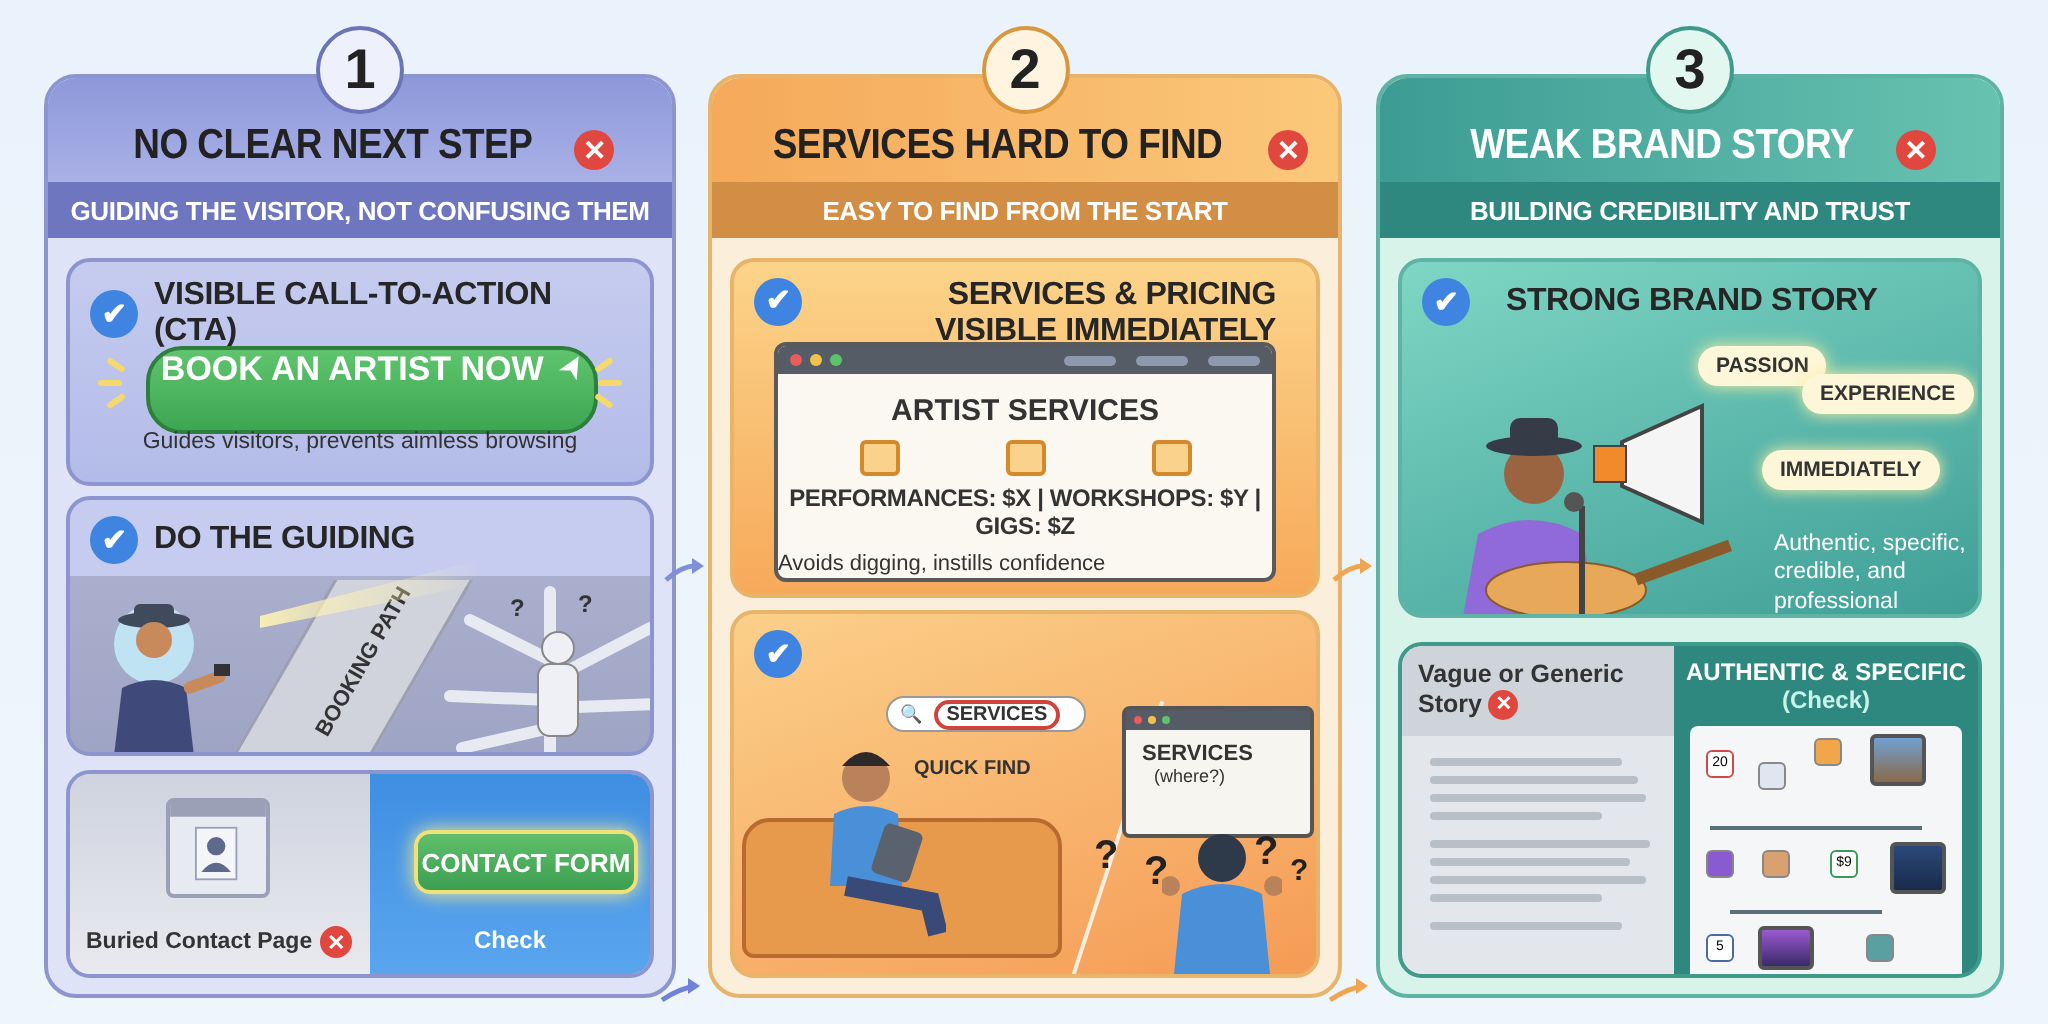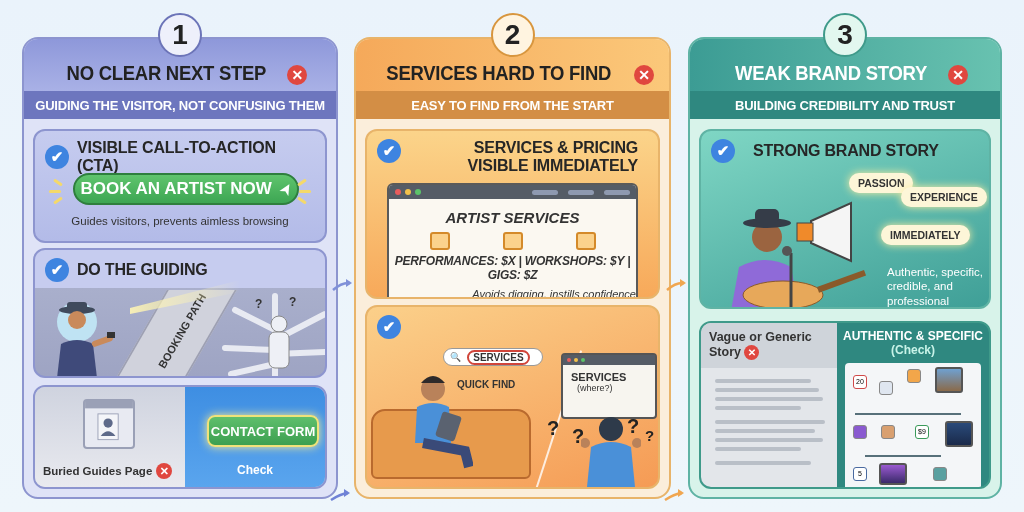--- a/index.html
+++ b/index.html
@@ -63,23 +63,23 @@
     font-size: 15px; font-weight: bold; flex-shrink: 0;
   }
   .card-title {
     display: flex; align-items: center; gap: 8px; padding: 8px 10px 0 10px;
     font-weight: bold; font-size: 16px; color: #262626; letter-spacing: -0.2px;
   }
 
   
   .c1a { top: 90px; height: 114px; background: linear-gradient(180deg,#c6ccef,#b3bbe8); border-color: #8d95cf; }
   .cta-btn {
-    position: absolute; left: 38px; top: 42px; width: 226px; height: 32px; border-radius: 18px;
+    position: absolute; left: 38px; top: 42px; width: 226px; height: 44px; border-radius: 18px;
     background: linear-gradient(180deg,#5fc46d,#3da653); border: 2px solid #2e7f3d;
-    color: #fff; font-weight: bold; font-size: 17px; display: flex; align-items: center; justify-content: center; gap: 8px;
+    color: #fff; font-weight: bold; font-size: 17px; display: flex; align-items: flex-start; justify-content: center; gap: 8px;
     cursor: pointer;
   }
   .rays { position: absolute; top: 52px; width: 20px; height: 18px; }
   .rays span { position: absolute; background: #f5d96a; height: 3px; border-radius: 2px; }
   .cta-note { position: absolute; left: 0; right: 0; top: 84px; text-align: center; font-size: 11.5px; color: #333; }
 
   .c1b { top: 209px; height: 130px; background: linear-gradient(180deg,#c6ccef 0%,#c6ccef 30%,#a9afcc 30%,#9ea4c3 100%); border-color: #8d95cf; }
   .path {
     position: absolute; left: 100px; top: 40px; width: 70px; height: 110px;
     background: #d0d2dc; transform: skewX(-30deg); border-left: 2px solid #9da0b3; border-right: 2px solid #9da0b3;
@@ -111,31 +111,31 @@
     background: linear-gradient(180deg,#5fbf6c,#3c9f50); border: 2px solid #f0e27a;
     box-shadow: 0 0 10px #f7ec93; color: #fff; font-weight: bold; font-size: 13px;
     display: flex; align-items: center; justify-content: center; cursor: pointer;
   }
   .contact-check { position: absolute; left: 0; right: 0; bottom: 10px; text-align: center; color: #fff; font-weight: bold; font-size: 12px; }
 
   
   .c2a { top: 90px; height: 170px; background: linear-gradient(180deg,#fbd48a,#f7a95a); border-color: #e8b46a; }
   .c2a .card-title { line-height: 1.15; text-align: center; justify-content: flex-start; }
   .browser {
-    position: absolute; left: 20px; right: 20px; top: 52px; height: 120px; border-radius: 6px;
-    background: #fbf8f1; border: 2px solid #5a5a5a; overflow: hidden; font-style: italic;
+    position: absolute; left: 20px; right: 20px; top: 40px; height: 120px; border-radius: 6px;
+    background: #fbf8f1; border: 2px solid #5a5a5a; overflow: hidden;
   }
   .browser-bar { height: 14px; background: #555c66; display: flex; align-items: center; padding-left: 6px; gap: 4px; }
   .dot { width: 6px; height: 6px; border-radius: 50%; }
   .pill { height: 5px; border-radius: 3px; background: #8e99b0; width: 26px; margin-left: auto; }
   .browser h4 { text-align: center; font-size: 15px; color: #333; margin-top: 10px; }
   .svc-icons { display: flex; justify-content: space-around; margin-top: 6px; padding: 0 14px; }
   .svc-icon { width: 20px; height: 18px; border: 2px solid #d48a2a; border-radius: 3px; background: #fbd28c; }
   .svc-line { text-align: center; font-size: 12px; font-weight: bold; color: #333; margin-top: 4px; letter-spacing: -0.2px; }
-  .svc-note { text-align: right; font-size: 11px; color: #333; margin-top: 6px; }
+  .svc-note { text-align: left; font-size: 11px; color: #333; margin-top: 6px; }
 
   .c2b { top: 266px; height: 184px; background: linear-gradient(160deg,#fbd08a,#f59b55); border-color: #e8b46a; }
   .search-pill {
     position: absolute; left: 76px; top: 41px; width: 100px; height: 18px; border-radius: 9px;
     background: #fff; border: 1.5px solid #999; display: flex; align-items: center; padding-left: 6px; gap: 6px;
     font-size: 10px; font-weight: bold; color: #333;
   }
   .search-pill .circled { border: 2px solid #d0453a; border-radius: 10px; padding: 0 4px; }
   .quick-find { position: absolute; left: 90px; top: 72px; font-size: 10px; font-weight: bold; color: #333; }
   .divider { position: absolute; left: 190px; top: 40px; width: 2px; height: 150px; background: #fff; transform: rotate(18deg); opacity: 0.8; }
@@ -244,21 +244,21 @@
     <div class="buried">
       <div class="buried-win">
         <svg viewBox="0 0 52 50" width="48" height="46">
           <rect x="0" y="0" width="52" height="8" fill="#9aa0b6"></rect>
           <rect x="14" y="14" width="22" height="28" fill="#f4f5f9" stroke="#9aa0b6"></rect>
           <circle cx="25" cy="24" r="5" fill="#5e6a8a"></circle>
           <path d="M17 38 Q25 28 33 38 Z" fill="#5e6a8a"></path>
         </svg>
       </div>
       <div class="buried-label">
-        <span>Buried Guides Page</span>
+        <span>Buried Contact Page</span>
         <span class="x-badge" style="width:16px;height:16px;font-size:11px">✕</span>
       </div>
     </div>
     <div class="contact-side">
       <div class="contact-btn">CONTACT FORM</div>
       <div class="contact-check">Check</div>
     </div>
   </div>
 </div>
 

